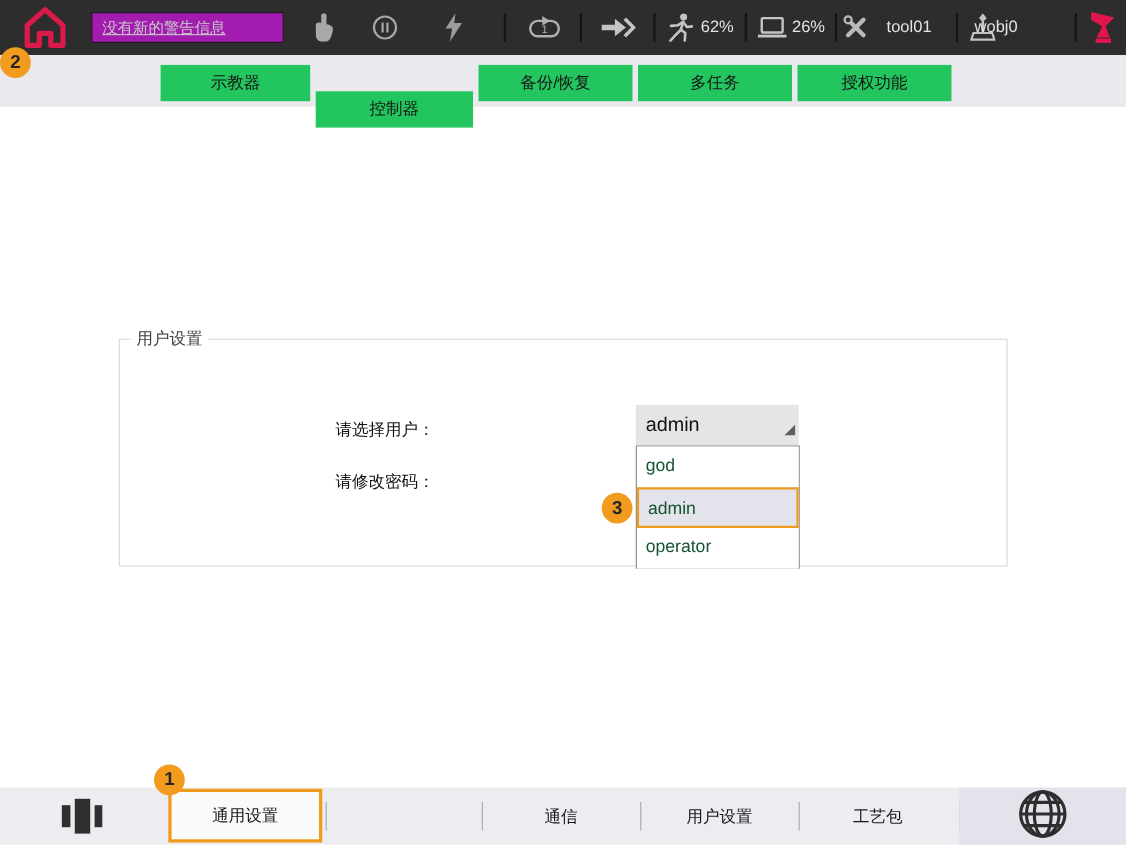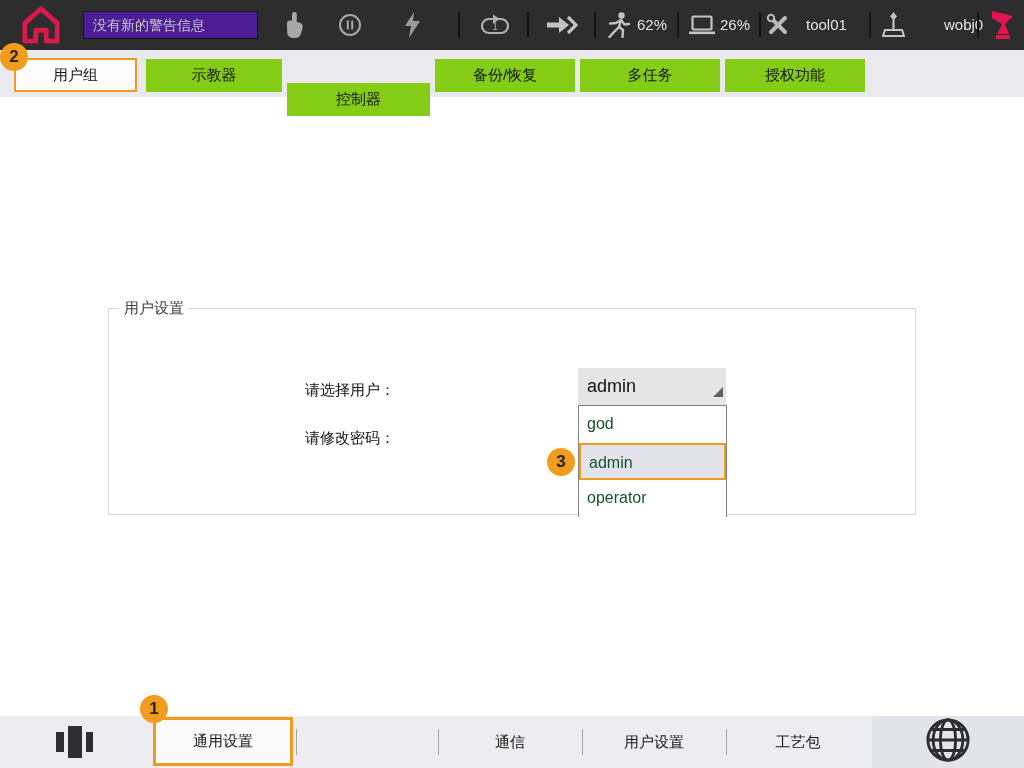--- a/index.html
+++ b/index.html
@@ -6,31 +6,31 @@
   html,body { margin:0; padding:0; }
   body {
     width:1024px; height:768px; position:relative; overflow:hidden;
     background:#ffffff; font-family:"Liberation Sans", sans-serif; color:#111;
   }
 
   
   .topbar { position:absolute; left:0; top:0; width:1024px; height:50px; background:#2d2d2d; }
   .topbar .abs { position:absolute; }
   .alert-box {
-    left:83px; top:11px; width:175px; height:28px; background:#4c1d95;
+    left:83px; top:11px; width:175px; height:28px; background:#a21caf;
     border:1px solid #161616; color:#c9c9c9; font-size:14px; line-height:26px;
-    padding-left:9px; white-space:nowrap; overflow:hidden;
+    padding-left:9px; white-space:nowrap; overflow:hidden;text-decoration:underline;
   }
   .tdiv { width:2px; height:26px; top:12px; background:#141414; }
   .tstat { top:0; height:50px; line-height:50px; color:#e3e3e3; font-size:15px; }
 
   
   .tabstrip { position:absolute; left:0; top:50px; width:1024px; height:47px; background:#eaeaee; }
   .tab {
-    position:absolute; top:9px; height:33px; background:#84cc16; color:#161616;
+    position:absolute; top:9px; height:33px; background:#22c55e; color:#161616;
     font-size:15px; display:flex; align-items:center; justify-content:center;
   }
   .tab.selected {
     top:8px; height:34px; background:#fcfcfc; border:2px solid #ef9b1d;
   }
 
   .badge {
     position:absolute; width:28px; height:28px; border-radius:50%;
     background:#f29c1f; color:#262626; font-size:17px; font-weight:bold;
     display:flex; align-items:center; justify-content:center; z-index:30;
@@ -176,36 +176,33 @@
 
   <span class="abs tdiv" style="left:869px;"></span>
 
   <span class="abs" style="left:882px; top:12px;">
     <svg width="23" height="26" viewBox="0 0 23 26">
       <line x1="11.5" y1="6" x2="11.5" y2="17" stroke="#c4c4c4" stroke-width="2.2"></line>
       <polygon points="11.5,0 15,4.5 11.5,8 8,4.5" fill="#c4c4c4"></polygon>
       <polygon points="3,18 20,18 22,24 1,24" fill="none" stroke="#c4c4c4" stroke-width="2"></polygon>
     </svg>
   </span>
-  <span class="abs tstat" style="left:944px;">wobj0</span>
+  <span class="abs tstat" style="left:886px;">wobj0</span>
 
   <span class="abs tdiv" style="left:977px;"></span>
 
   <span class="abs" style="left:990px; top:10px;">
     <svg width="26" height="30" viewBox="0 0 26 30">
       <path d="M2 1 L23 6 L15 14 L19 24 L7 24 L12 14 L2 8 Z" fill="#e3154e"></path>
       <rect x="6" y="25" width="14" height="4" fill="#e3154e"></rect>
     </svg>
   </span>
 </div>
 
 <div class="tabstrip">
-  <div class="tab selected" style="left:14px; width:123px;">
-    <span>用户组</span>
-  </div>
   <div class="tab" style="left:146px; width:136px;">
     <span>示教器</span>
   </div>
   <div class="tab" style="left:287px; width:143px;margin-top:24px;">
     <span>控制器</span>
   </div>
   <div class="tab" style="left:435px; width:140px;">
     <span>备份/恢复</span>
   </div>
   <div class="tab" style="left:580px; width:140px;">

